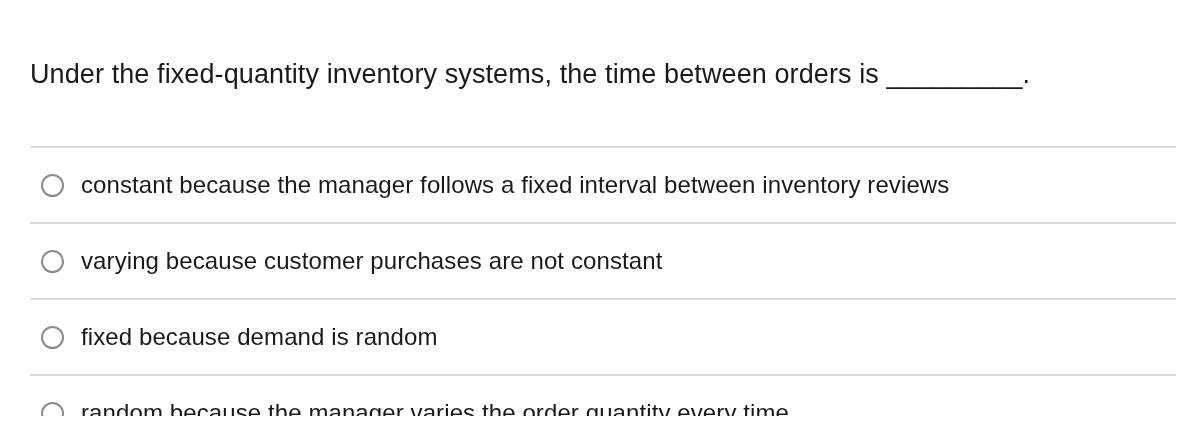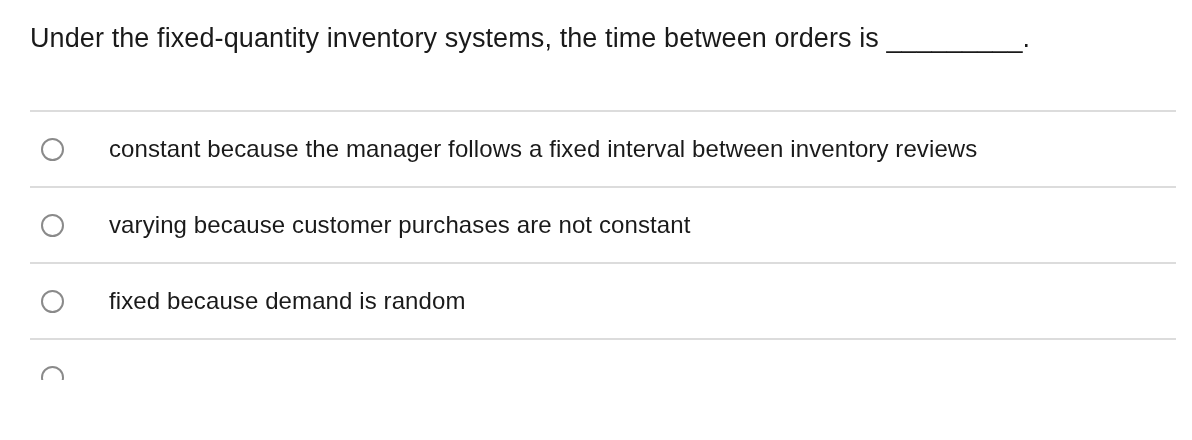--- a/index.html
+++ b/index.html
@@ -13,39 +13,39 @@
     margin: 0;
     padding: 0;
     background: var(--bg);
     font-family: "Liberation Sans", sans-serif;
   }
   .page {
     width: 1192px;
     height: 380px;
     background: var(--bg);
     overflow: hidden;
+    margin-top: 36px;
   }
   .question {
     height: 110px;
     padding: 22px 16px 0 30px;
     font-size: 27px;
     line-height: 32px;
     color: var(--text-color);
     letter-spacing: 0.1px;
   }
   .options { }
   .option {
     height: 76px;
     margin: 0 16px 0 30px;
     border-top: 2px solid var(--divider-color);
     display: flex;
     align-items: center;
     padding-left: 11px;
     cursor: pointer;
-    gap: 28px;
   }
   .radio {
     width: 23px;
     height: 23px;
     border: 2px solid var(--radio-border);
     border-radius: 50%;
     background: #ffffff;
     flex: 0 0 auto;
     display: inline-block;
   }
@@ -76,16 +76,17 @@
       <span class="option-label">varying because customer purchases are not constant</span>
     </div>
 
     <div class="option">
       <span class="radio"></span>
       <span class="option-label">fixed because demand is random</span>
     </div>
 
     <div class="option">
       <span class="radio"></span>
+      <span class="option-label">random because the manager varies the order quantity every time</span>
     </div>
 
   </div>
 </div>
 
 </body></html>

